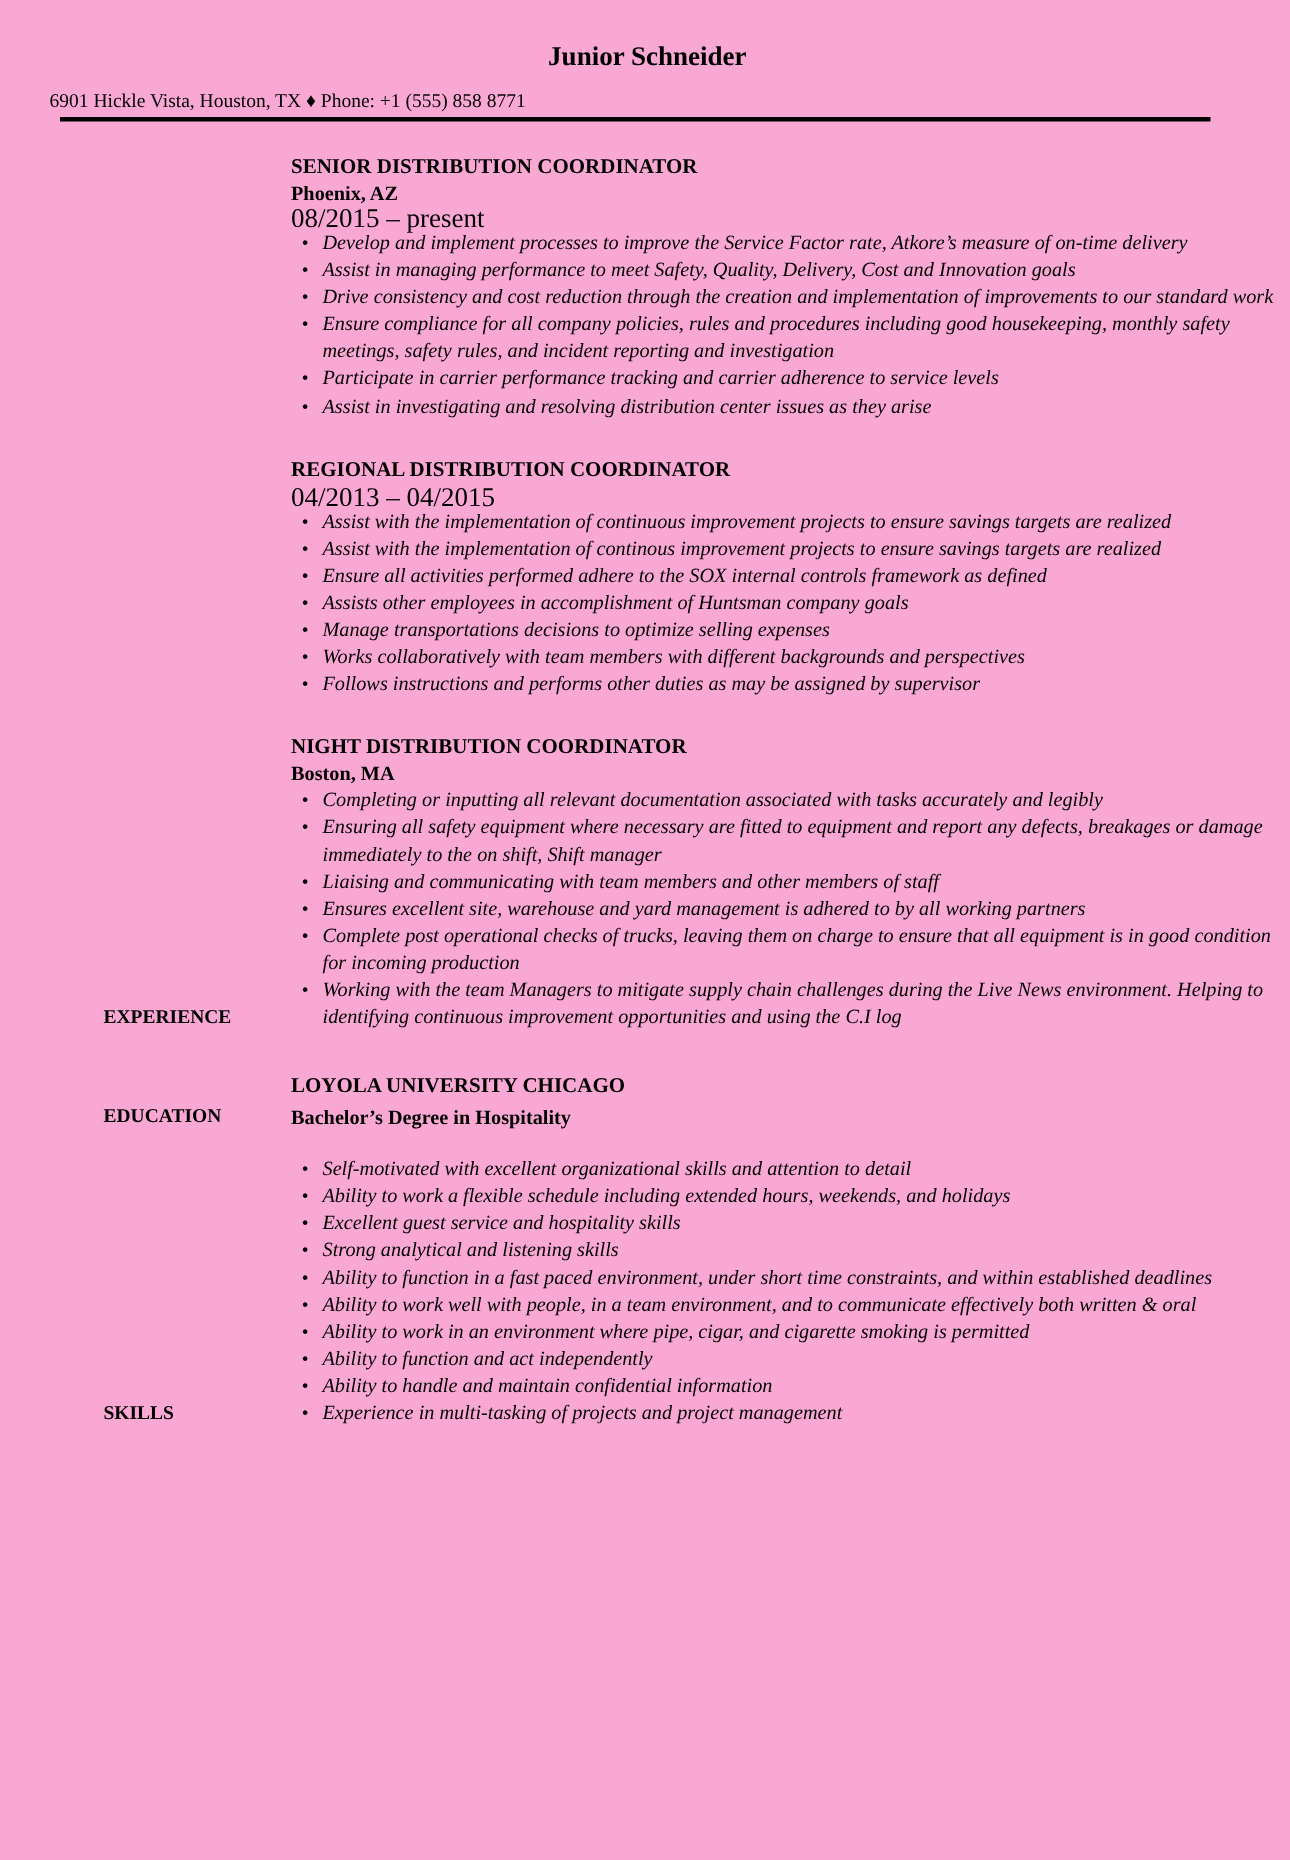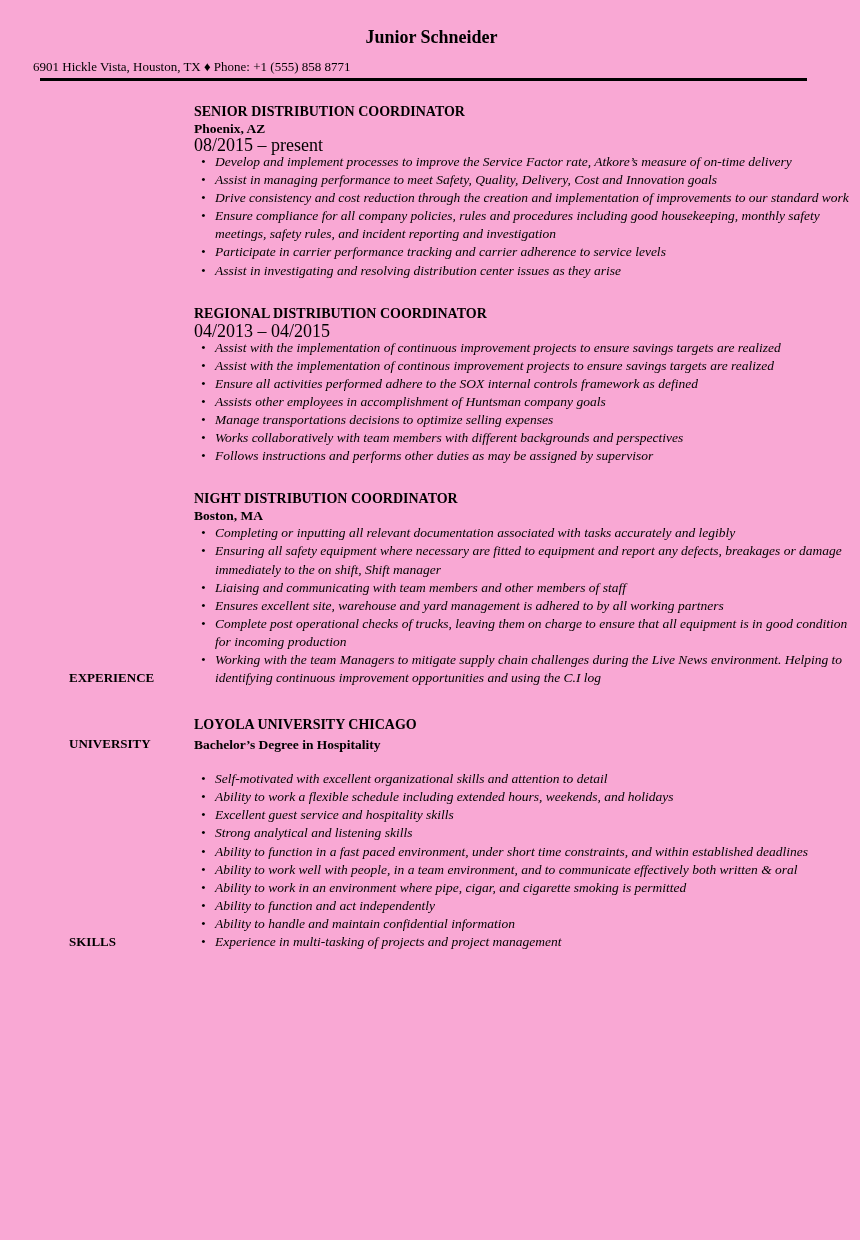--- a/index.html
+++ b/index.html
@@ -144,21 +144,21 @@
             <li>Ensures excellent site, warehouse and yard management is adhered to by all working partners</li>
             <li>Complete post operational checks of trucks, leaving them on charge to ensure that all equipment is in good condition for incoming production</li>
             <li>Working with the team Managers to mitigate supply chain challenges during the Live News environment. Helping to identifying continuous improvement opportunities and using the C.I log</li>
           </ul>
       </div>
 
     </div>
   </section>
 
   <section class="row row-education">
-    <div class="label">UNIVERSITY</div>
+    <div class="label">EDUCATION</div>
     <div class="content">
       <h2 class="school">LOYOLA UNIVERSITY CHICAGO</h2>
       <div class="degree">Bachelor’s Degree in Hospitality</div>
     </div>
   </section>
 
   <section class="row row-skills">
     <div class="label">SKILLS</div>
     <div class="content">
       <ul class="bullets">

